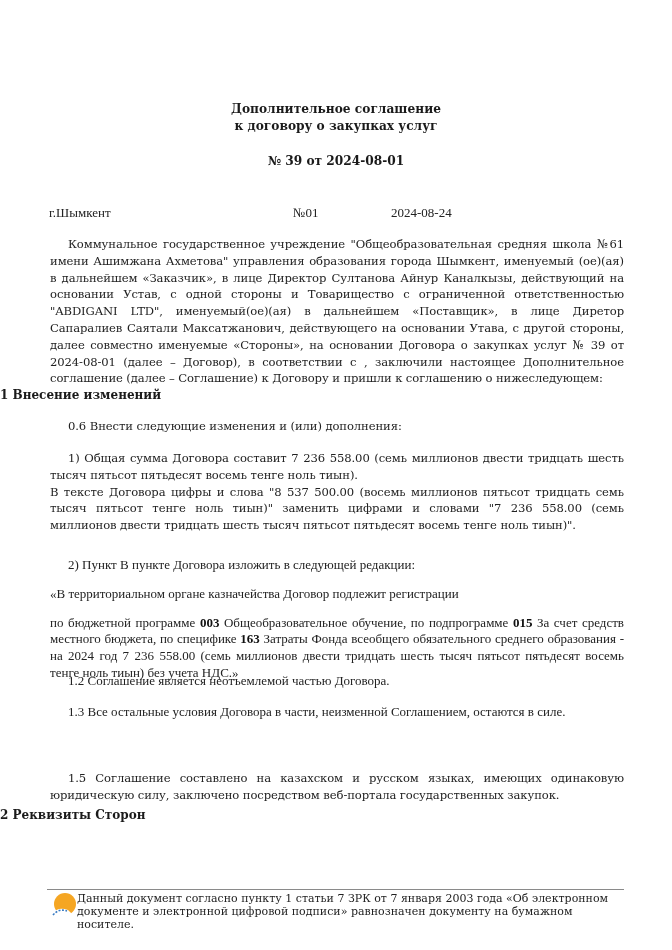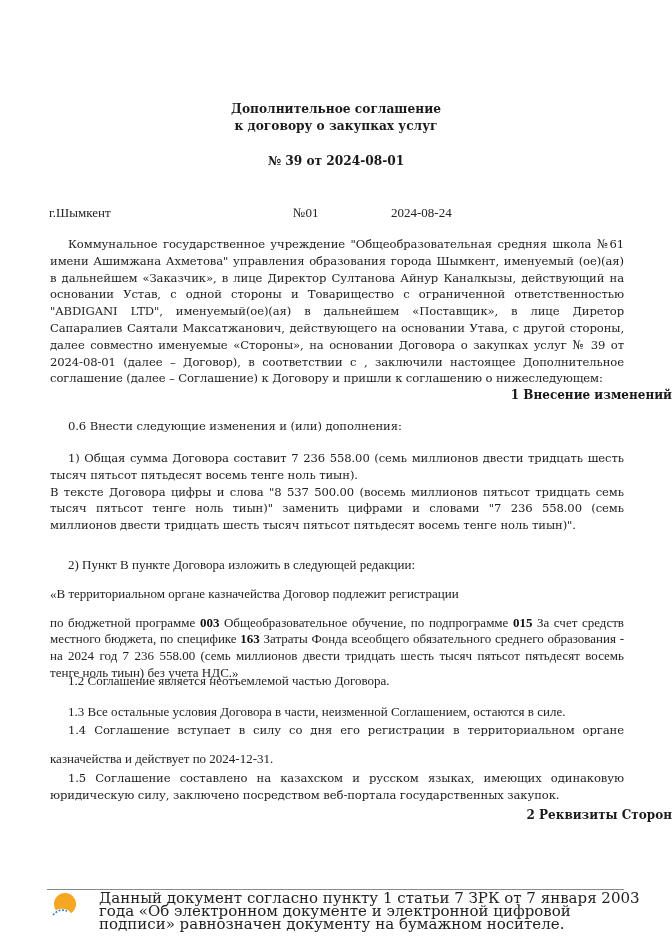--- a/index.html
+++ b/index.html
@@ -20,41 +20,41 @@
   .meta-num { left: 293px; }
   .meta-date { left: 391px; }
   .body-text {
     position: absolute; left: 50px; width: 574px;
     font-size: 11.6px; line-height: 16.8px; text-align: justify;
     letter-spacing: -0.1px;
   }
   .indent { text-indent: 18px; }
   .p-main { top: 236px; }
   .section-head {
-    position: absolute; left: 0; width: 672px; text-align: right;
+    position: absolute; left: 0; width: 672px; text-align: left;
     font-weight: bold; font-size: 12px; line-height: 17px; color: #1a1a1a;
   }
   .sh1 { top: 387px; }
   .sh2 { top: 807px; }
   .p11 { top: 418px; }
   .p1a { top: 450px; }
   .p2 { top: 545px; }
   .p12 { top: 661px; }
   .p13 { top: 692px; }
   .p14 { top: 722px; }
   .p15 { top: 770px; }
   .narrow { font-family: "Liberation Serif", serif; font-size: 13px; letter-spacing: 0; margin-top: 12px; }
   b { font-weight: bold; color: #111; }
   .footer-line {
     position: absolute; left: 47px; top: 889px; width: 577px; height: 1px; background: #8a8a8a;
   }
   .footer-logo { position: absolute; left: 50px; top: 892px; width: 26px; height: 26px; }
   .footer-text {
-    position: absolute; left: 99px; top: 892px; width: 545px;
-    font-size: 15px; line-height: 13px; color: #222;
+    position: absolute; left: 77px; top: 892px; width: 545px;
+    font-size: 11px; line-height: 13px; color: #222;
   }
 </style>
 </head>
 <body>
 
 <div class="page">
 
   <div class="title t1">Дополнительное соглашение</div>
   <div class="title t2">к договору о закупках услуг</div>
   <div class="title t3">№ 39 от 2024-08-01</div>
@@ -75,24 +75,20 @@
   </div>
 
   <div class="body-text p2">
     <div class="indent narrow">2) Пункт В пункте Договора изложить в следующей редакции:</div>
     <div class="narrow">«В территориальном органе казначейства Договор подлежит регистрации</div>
     <div class="narrow"><span>по бюджетной программе </span><b>003</b><span> Общеобразовательное обучение, по подпрограмме </span><b>015</b><span> За счет средств местного бюджета, по специфике </span><b>163</b><span> Затраты Фонда всеобщего обязательного среднего образования - на 2024 год 7 236 558.00 (семь миллионов двести тридцать шесть тысяч пятьсот пятьдесят восемь тенге ноль тиын) без учета НДС.»</span></div>
   </div>
 
   <div class="body-text indent narrow p12">1.2 Соглашение является неотъемлемой частью Договора.</div>
   <div class="body-text indent narrow p13">1.3 Все остальные условия Договора в части, неизменной Соглашением, остаются в силе.</div>
-  <div class="body-text p14">
-    <div class="indent" style="text-align-last: justify;">1.4 Соглашение вступает в силу со дня его регистрации в территориальном органе</div>
-    <div class="narrow">казначейства и действует по 2024-12-31.</div>
-  </div>
   <div class="body-text indent p15">1.5 Соглашение составлено на казахском и русском языках, имеющих одинаковую юридическую силу, заключено посредством веб-портала государственных закупок.</div>
 
   <div class="section-head sh2">2 Реквизиты Сторон</div>
 
   <div class="footer-line"></div>
   <div class="footer-logo">
     <svg width="26" height="26" viewBox="0 0 26 26">
       <circle cx="15" cy="12" r="11" fill="#f5a623"></circle>
       <path d="M2 22 Q8 14 18 18 L26 26 L0 26 Z" fill="#ffffff"></path>
       <path d="M3 23 Q9 16 17 19" stroke="#3a7cc4" stroke-width="1.6" fill="none" stroke-dasharray="2 1.5"></path>

